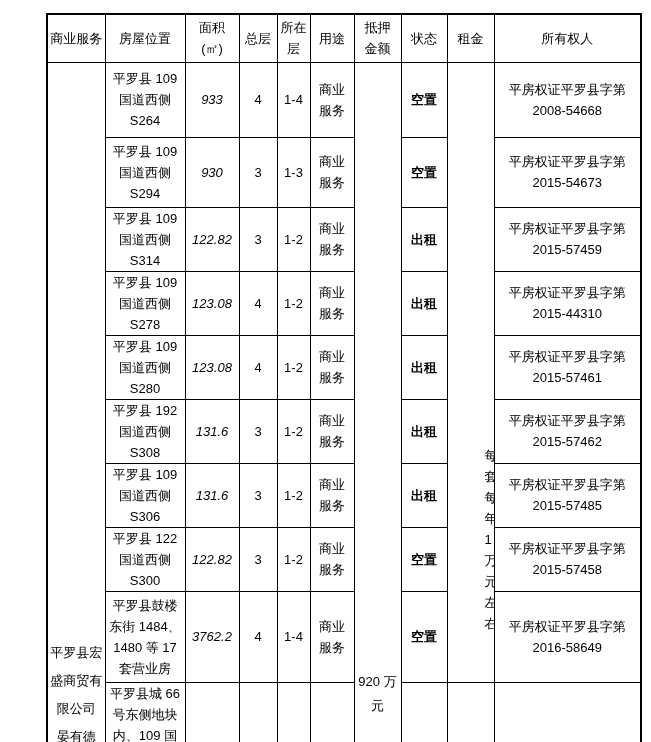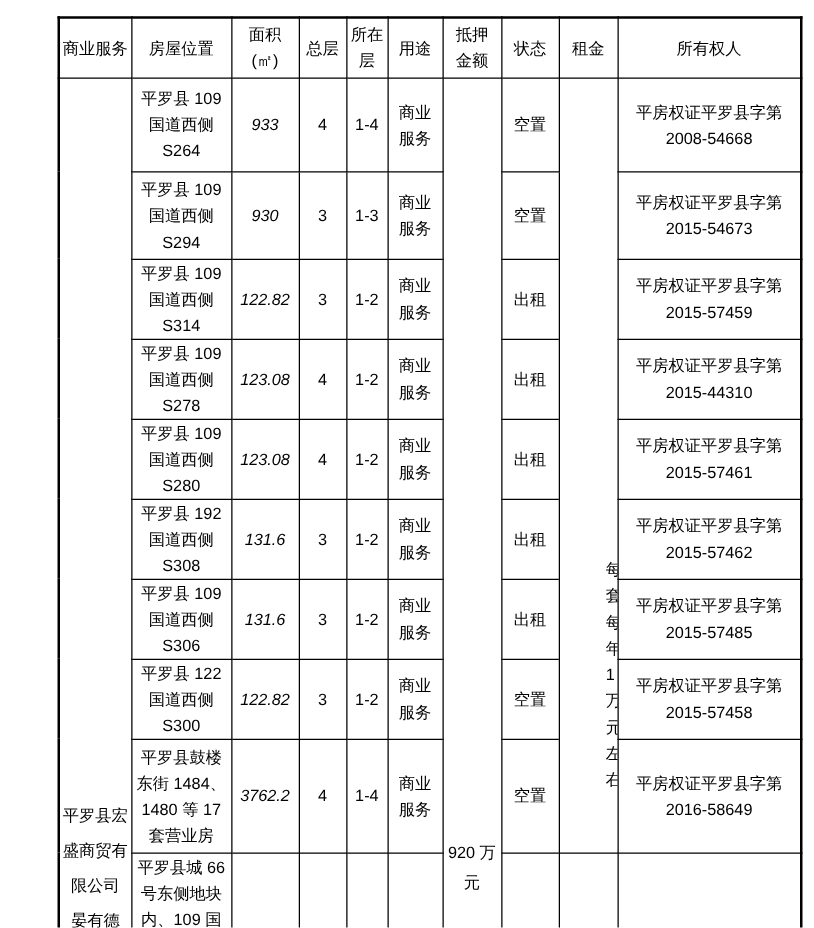--- a/index.html
+++ b/index.html
@@ -22,21 +22,21 @@
     border: 1px solid #000;
     text-align: center;
     vertical-align: middle;
     font-size: 13px;
     line-height: 21px;
     padding: 0 2px;
     word-break: break-word;
     overflow: hidden;
   }
   td.use-cell { padding: 0 6px; }
-  td.status-cell { padding: 0 7px; }
+  td.status-cell { padding: 0 7px; font-weight: bold; }
   td.location-cell { padding: 0 1px; margin-top: 44px; }
   td.owner-cell {
     vertical-align: bottom;
     padding-bottom: 100px;
     line-height: 28px;
   }
   td.mortgage-cell {
     vertical-align: bottom;
     padding-bottom: 133px;
     line-height: 24px;

